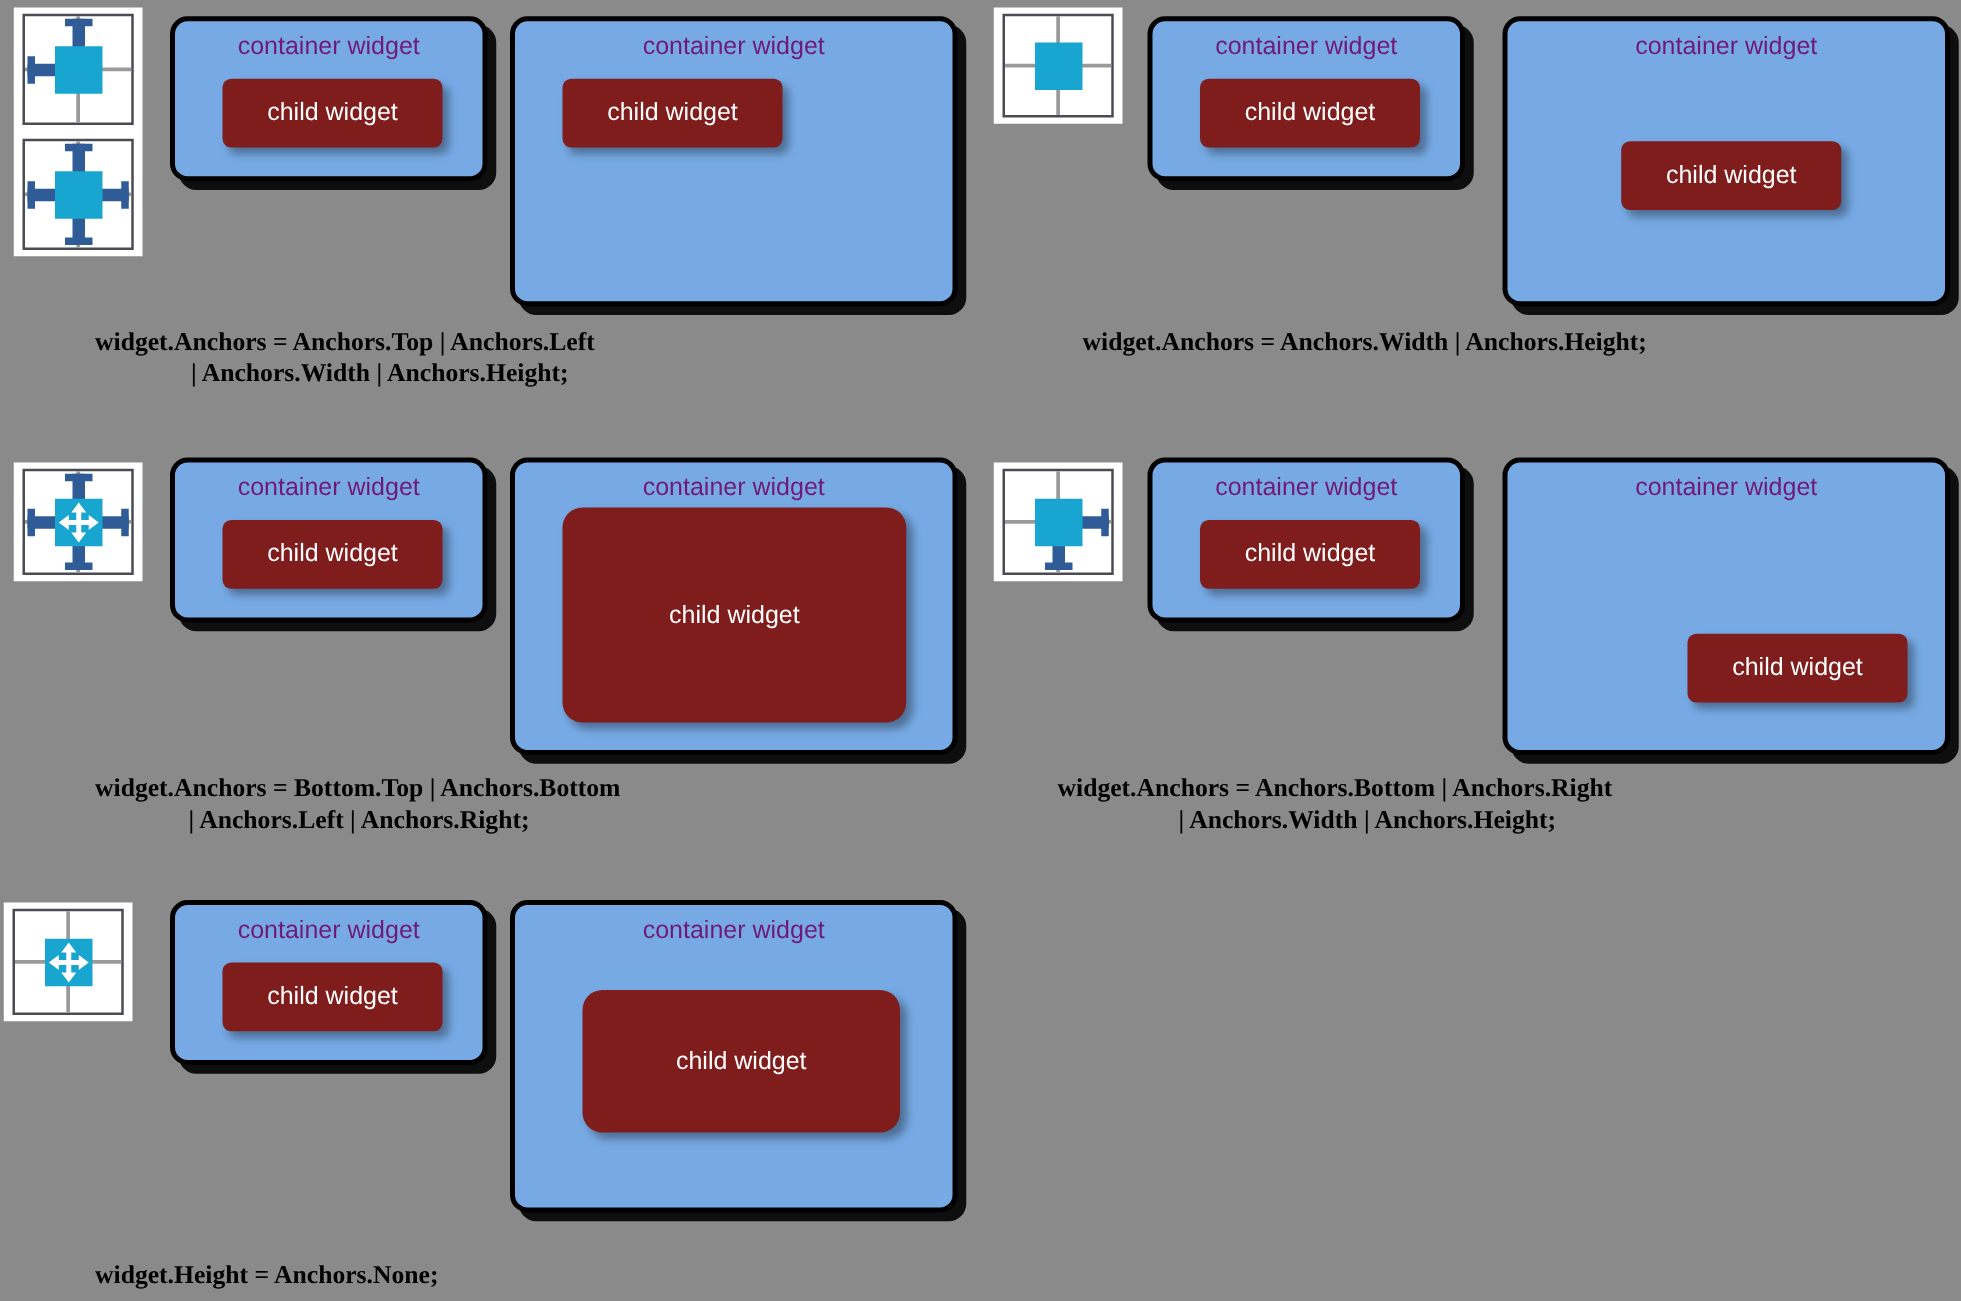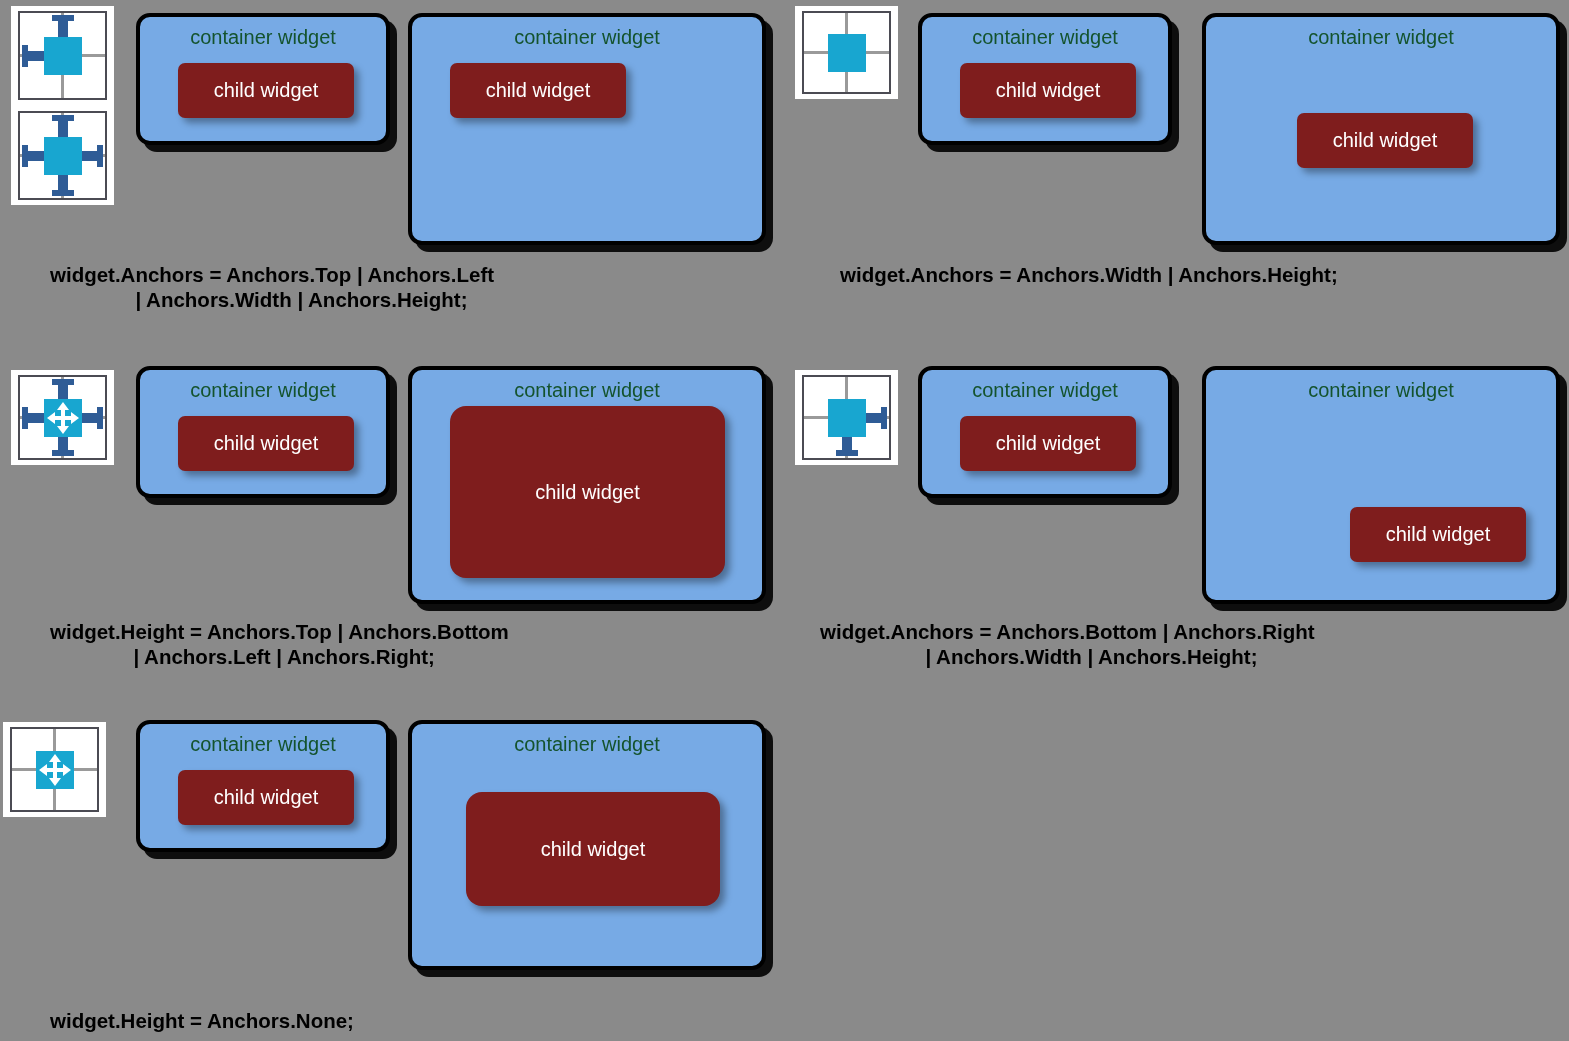--- a/index.html
+++ b/index.html
@@ -144,21 +144,21 @@
     border-radius: 14px;
     box-sizing: border-box;
     box-shadow: 7px 7px 0 rgba(0,0,0,0.9);
   }
   .container-label {
     position: absolute;
     left: 0;
     right: 0;
     top: 9px;
     text-align: center;
-    color: #14532d;
+    color: #701a75;
     font-size: 20px;
     font-family: "Liberation Sans", sans-serif;
     line-height: 1.1;
     white-space: nowrap;
   }
   .child-widget {
     position: absolute;
     background: #7f1d1d;
     border-radius: 7px;
     box-sizing: border-box;
@@ -172,26 +172,27 @@
     white-space: nowrap;
   }
   .child-widget.big {
     border-radius: 16px;
   }
 
   
   .code-caption {
     position: absolute;
     color: #000000;
-    font-family: Liberation Sans, sans-serif;
+    font-family: Liberation Serif, serif;
     font-size: 20.5px;
     font-weight: bold;
     line-height: 25px;
     white-space: pre;
     letter-spacing: 0px;
+    margin-left: 26px;
   }
 </style>
 </head>
 <body>
 
 <div class="stage">
 
   <div class="icon-frame" style="left:11px; top:6px; width:103px; height:199px;">
     <div class="icon-cell" style="left:7px; top:5px; width:89px; height:89px;">
       <div class="gridline-v"></div>
@@ -262,21 +263,21 @@
   <div class="container-widget" style="left:136px; top:366px; width:254px; height:132px;">
     <div class="container-label">container widget</div>
     <div class="child-widget" style="left:38px; top:46px; width:176px; height:55px;">child widget</div>
   </div>
 
   <div class="container-widget" style="left:408px; top:366px; width:358px; height:238px;">
     <div class="container-label">container widget</div>
     <div class="child-widget big" style="left:38px; top:36px; width:275px; height:172px;">child widget</div>
   </div>
 
-  <div class="code-caption" style="left:50px; top:619px;">widget.Height = Anchors.Top | Anchors.Bottom</div>
+  <div class="code-caption" style="left:50px; top:619px;">widget.Anchors = Bottom.Top | Anchors.Bottom</div>
   <div class="code-caption" style="left:48px; top:644px;">               | Anchors.Left | Anchors.Right;</div>
 
   <div class="icon-frame" style="left:795px; top:370px; width:103px; height:95px;">
     <div class="icon-cell" style="left:7px; top:5px; width:89px; height:85px;">
       <div class="gridline-v"></div>
       <div class="gridline-h"></div>
       <div class="anchor bottom"></div>
       <div class="anchor right"></div>
       <div class="center-sq"></div>
     </div>

